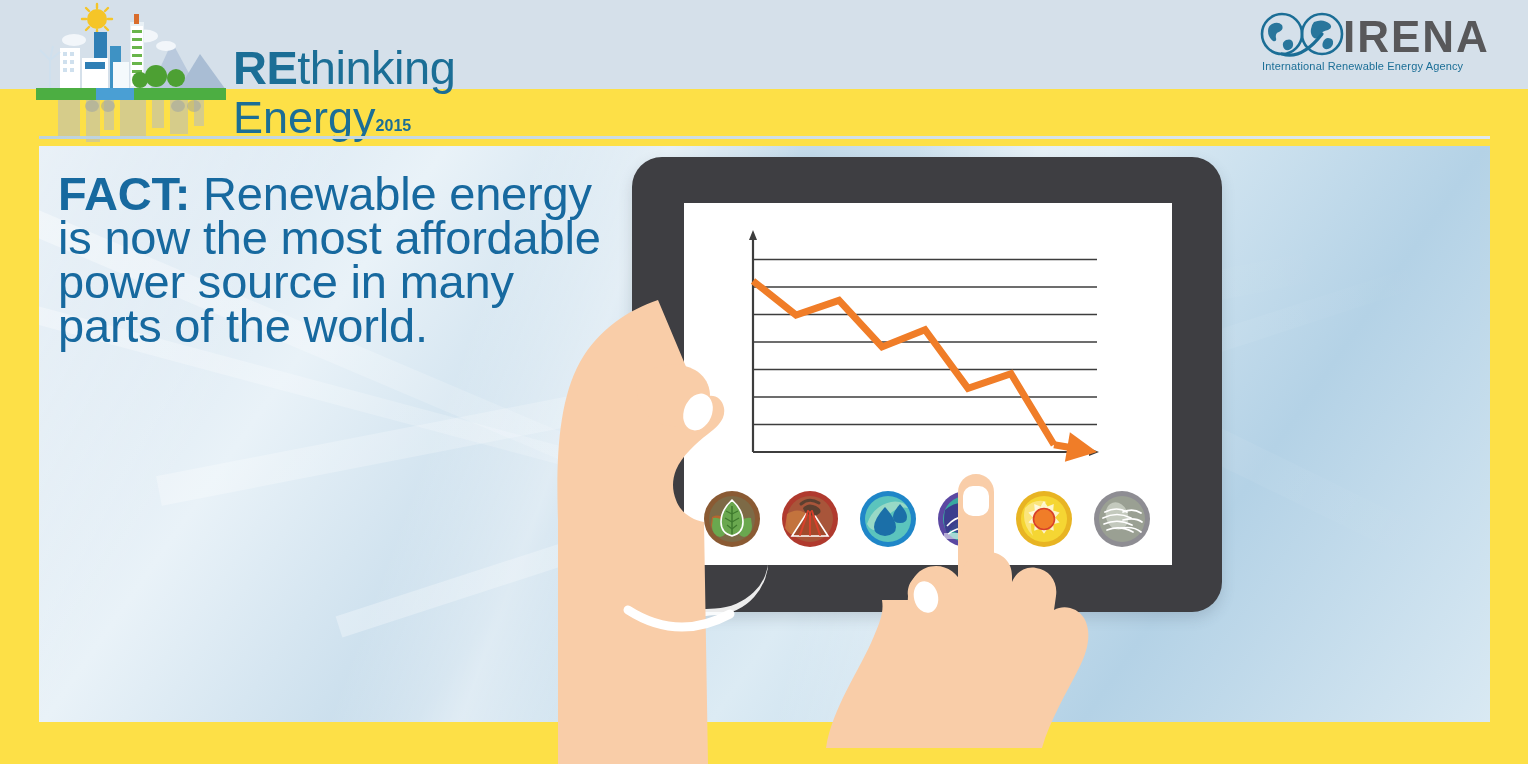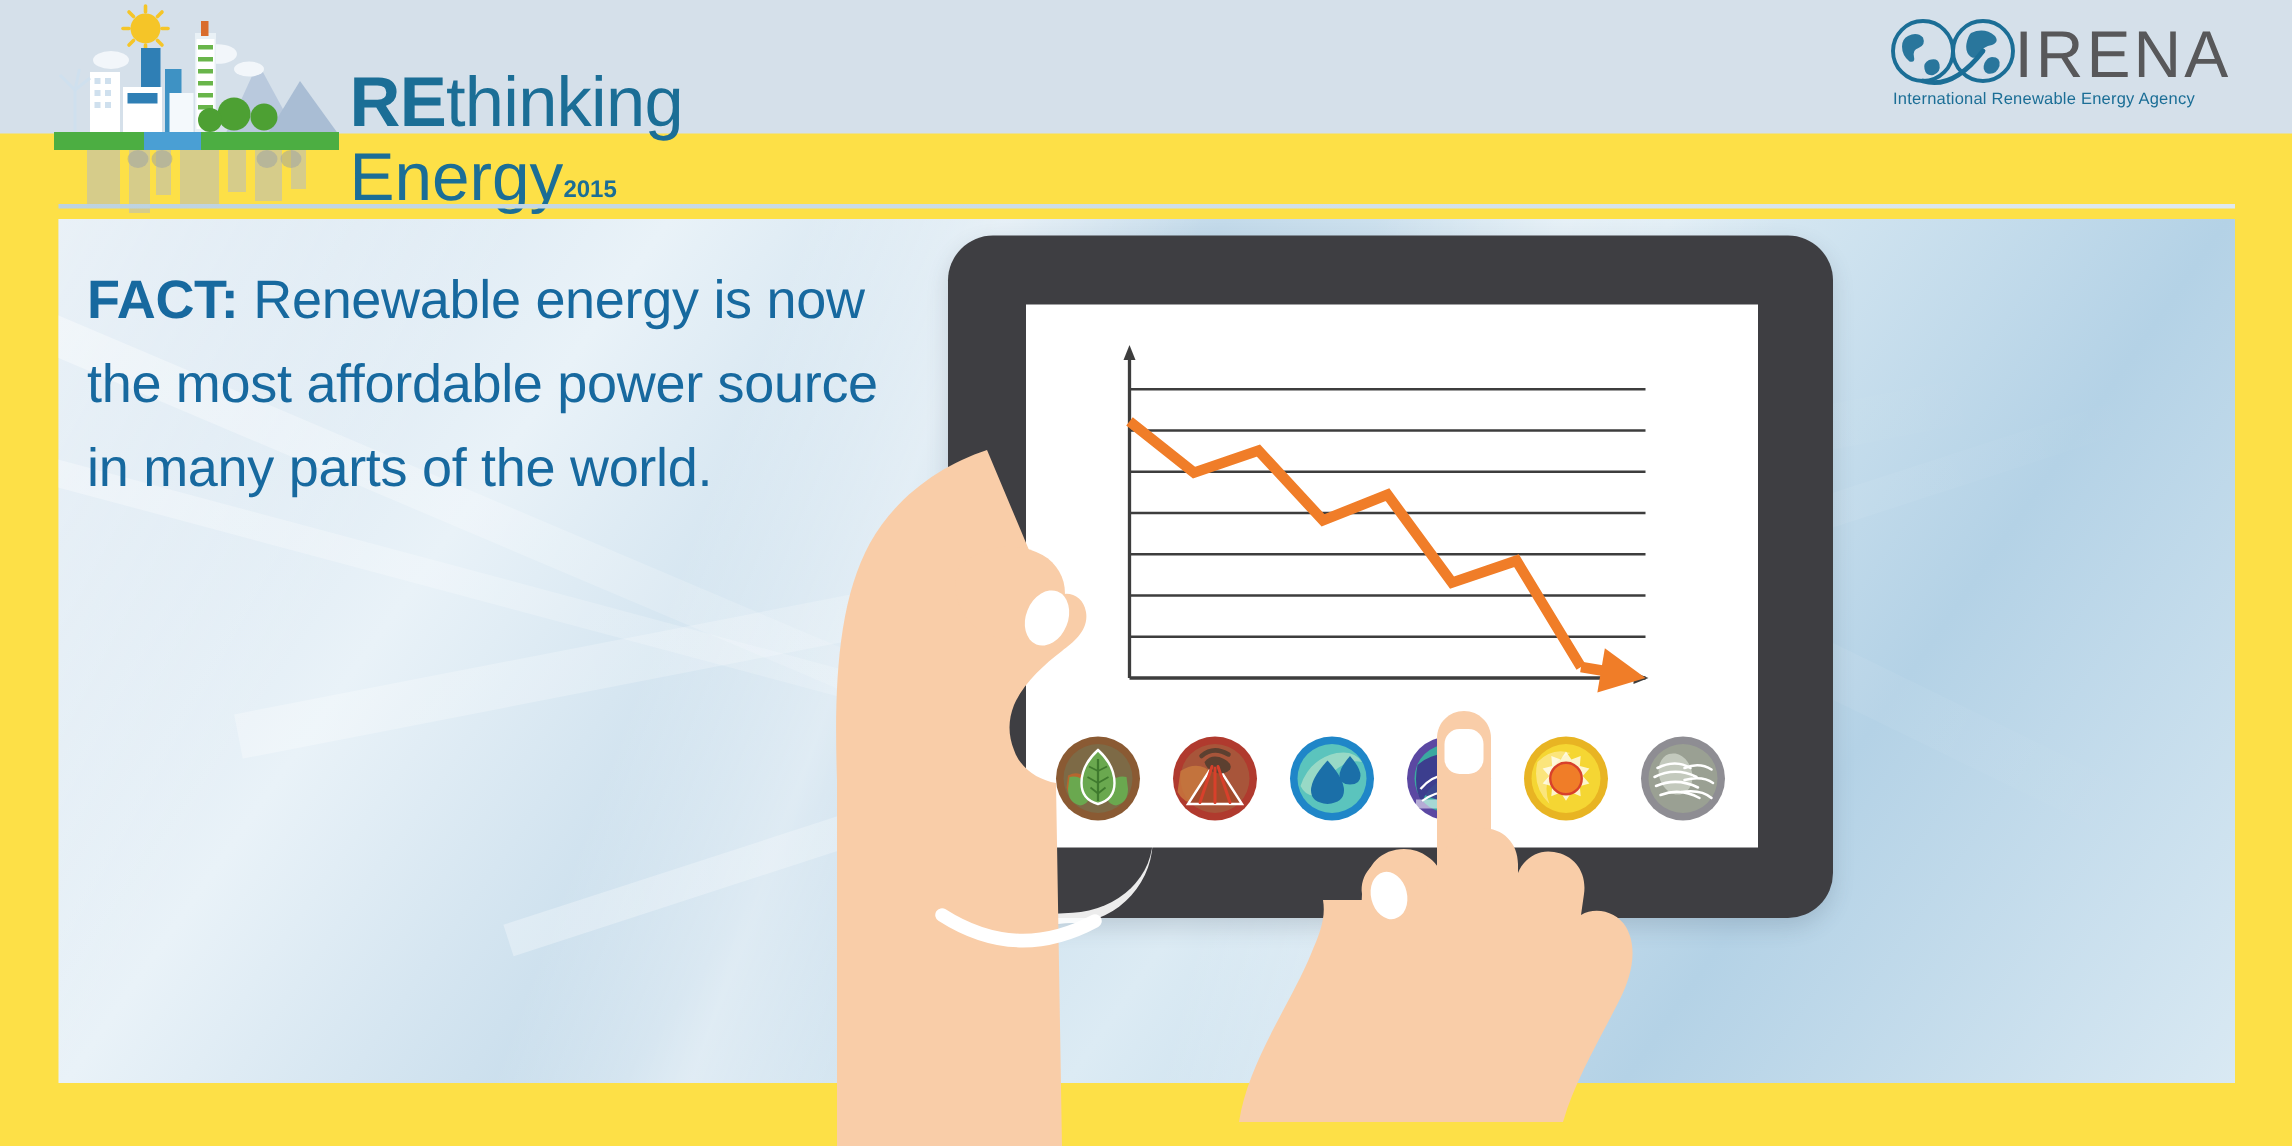--- a/index.html
+++ b/index.html
@@ -24,41 +24,41 @@
                color:#1b6e96; line-height:1; }
   .bt-line1{ font-size:47px; letter-spacing:-.5px; white-space:nowrap; }
   .bt-line1 .re{ font-weight:bold; }
   .bt-line1 .thin{ font-weight:normal; }
   .bt-line2{ font-size:45px; white-space:nowrap; margin-top:4px; }
   .bt-line2 .yr{ font-size:16px; font-weight:bold; vertical-align:2px; letter-spacing:0; }
 
   
   .irena-logo{ position:absolute; left:1258px; top:10px; width:240px; height:70px; }
   .irena-word{ position:absolute; left:1343px; top:12px; font-size:44px;
-               color:#58585a; letter-spacing:2px; font-weight:normal; }
+               color:#58585a; letter-spacing:2px; font-weight:bold; }
   .irena-tag{ position:absolute; left:1262px; top:60px; font-size:11px;
               color:#1b6e96; letter-spacing:.15px; white-space:nowrap; }
 
   
   .panel{
     position:absolute; left:39px; top:146px; width:1451px; height:576px;
     overflow:hidden;
     background:
       linear-gradient(118deg, rgba(255,255,255,.55) 0%, rgba(255,255,255,0) 18%),
       linear-gradient(110deg, rgba(255,255,255,0) 30%, rgba(255,255,255,.45) 38%, rgba(255,255,255,0) 46%),
       linear-gradient(104deg, rgba(255,255,255,0) 55%, rgba(255,255,255,.38) 63%, rgba(255,255,255,0) 72%),
       linear-gradient(125deg,#cfe0ee 0%,#e9f2f8 22%,#c3daea 42%,#dcebf4 58%,#b4d2e6 78%,#d9e9f3 100%);
   }
   .ray{ position:absolute; background:linear-gradient(to right, rgba(255,255,255,.75), rgba(255,255,255,0));
         transform-origin:left center; pointer-events:none; }
 
   
   .fact{
     position:absolute; left:58px; top:172px; width:560px;
-    color:#17699f; font-size:36px; line-height:56px; letter-spacing:-.2px;
+    color:#17699f; font-size:47px; line-height:44px; letter-spacing:-.2px;
   }
   .fact b{ font-weight:bold; }
 
   
   .tablet{
     position:absolute; left:632px; top:157px; width:590px; height:455px;
     background:#3e3e42; border-radius:30px;
     box-shadow: 0 6px 14px rgba(60,70,90,.18);
   }
   .tablet-screen{

